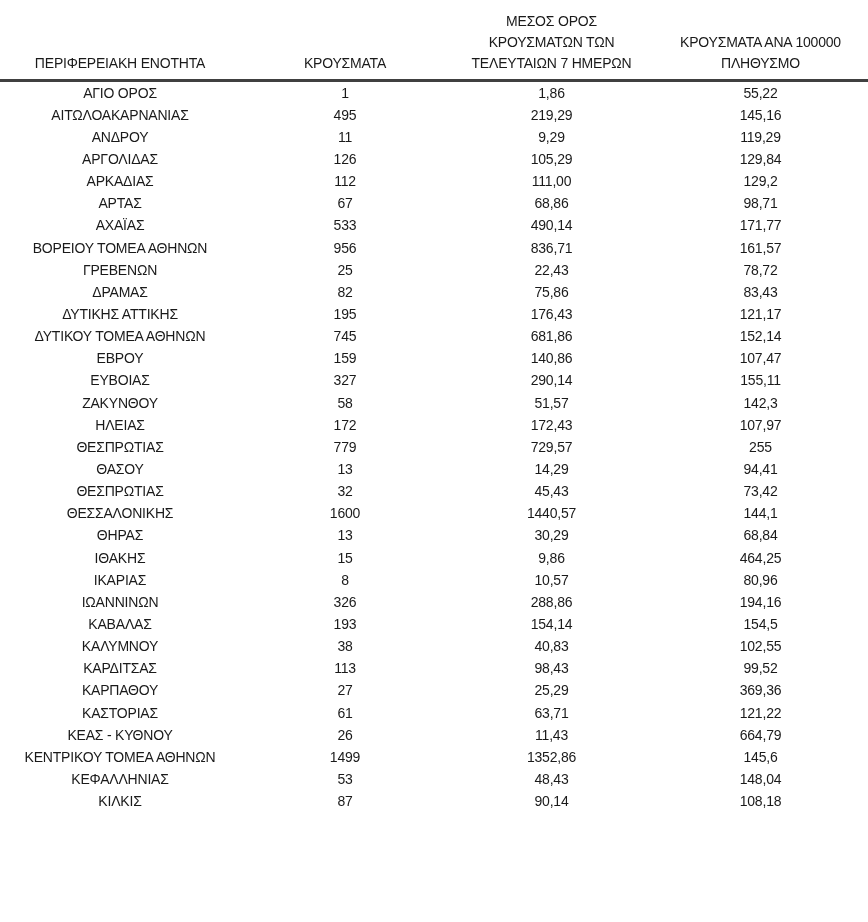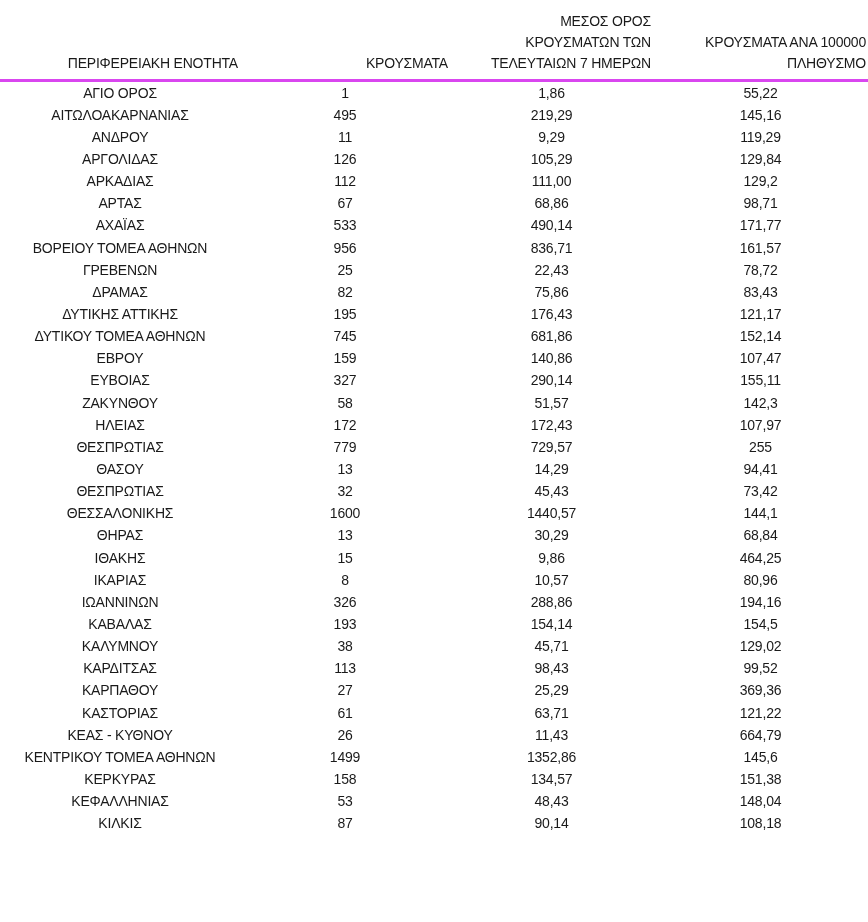--- a/index.html
+++ b/index.html
@@ -21,27 +21,27 @@
     color: #1a1a1a;
   }
   table.cases col.c1 { width: 240px; }
   table.cases col.c2 { width: 210px; }
   table.cases col.c3 { width: 203px; }
   table.cases col.c4 { width: 215px; }
   table.cases th {
     font-size: 14px;
     font-weight: 400;
     letter-spacing: -0.2px;
-    text-align: right;
+    text-align: center;
     vertical-align: bottom;
     white-space: pre-line;
     line-height: 21px;
     height: 74px;
     padding: 0 2px 5px 2px;
-    border-bottom: 3px solid #d946ef;
+    border-bottom: 3px solid #404040;
   }
   table.cases td {
     font-size: 14px;
     font-weight: 400;
     letter-spacing: -0.2px;
     text-align: center;
     vertical-align: middle;
     height: 22.15px;
     padding: 0 2px;
     line-height: 15px;
@@ -218,22 +218,22 @@
         </tr>
         <tr>
           <td>ΚΑΒΑΛΑΣ</td>
           <td>193</td>
           <td>154,14</td>
           <td>154,5</td>
         </tr>
         <tr>
           <td>ΚΑΛΥΜΝΟΥ</td>
           <td>38</td>
-          <td>45,71</td>
-          <td>129,02</td>
+          <td>40,83</td>
+          <td>102,55</td>
         </tr>
         <tr>
           <td>ΚΑΡΔΙΤΣΑΣ</td>
           <td>113</td>
           <td>98,43</td>
           <td>99,52</td>
         </tr>
         <tr>
           <td>ΚΑΡΠΑΘΟΥ</td>
           <td>27</td>
@@ -250,26 +250,20 @@
           <td>ΚΕΑΣ - ΚΥΘΝΟΥ</td>
           <td>26</td>
           <td>11,43</td>
           <td>664,79</td>
         </tr>
         <tr>
           <td>ΚΕΝΤΡΙΚΟΥ ΤΟΜΕΑ ΑΘΗΝΩΝ</td>
           <td>1499</td>
           <td>1352,86</td>
           <td>145,6</td>
-        </tr>
-        <tr>
-          <td>ΚΕΡΚΥΡΑΣ</td>
-          <td>158</td>
-          <td>134,57</td>
-          <td>151,38</td>
         </tr>
         <tr>
           <td>ΚΕΦΑΛΛΗΝΙΑΣ</td>
           <td>53</td>
           <td>48,43</td>
           <td>148,04</td>
         </tr>
         <tr>
           <td>ΚΙΛΚΙΣ</td>
           <td>87</td>

